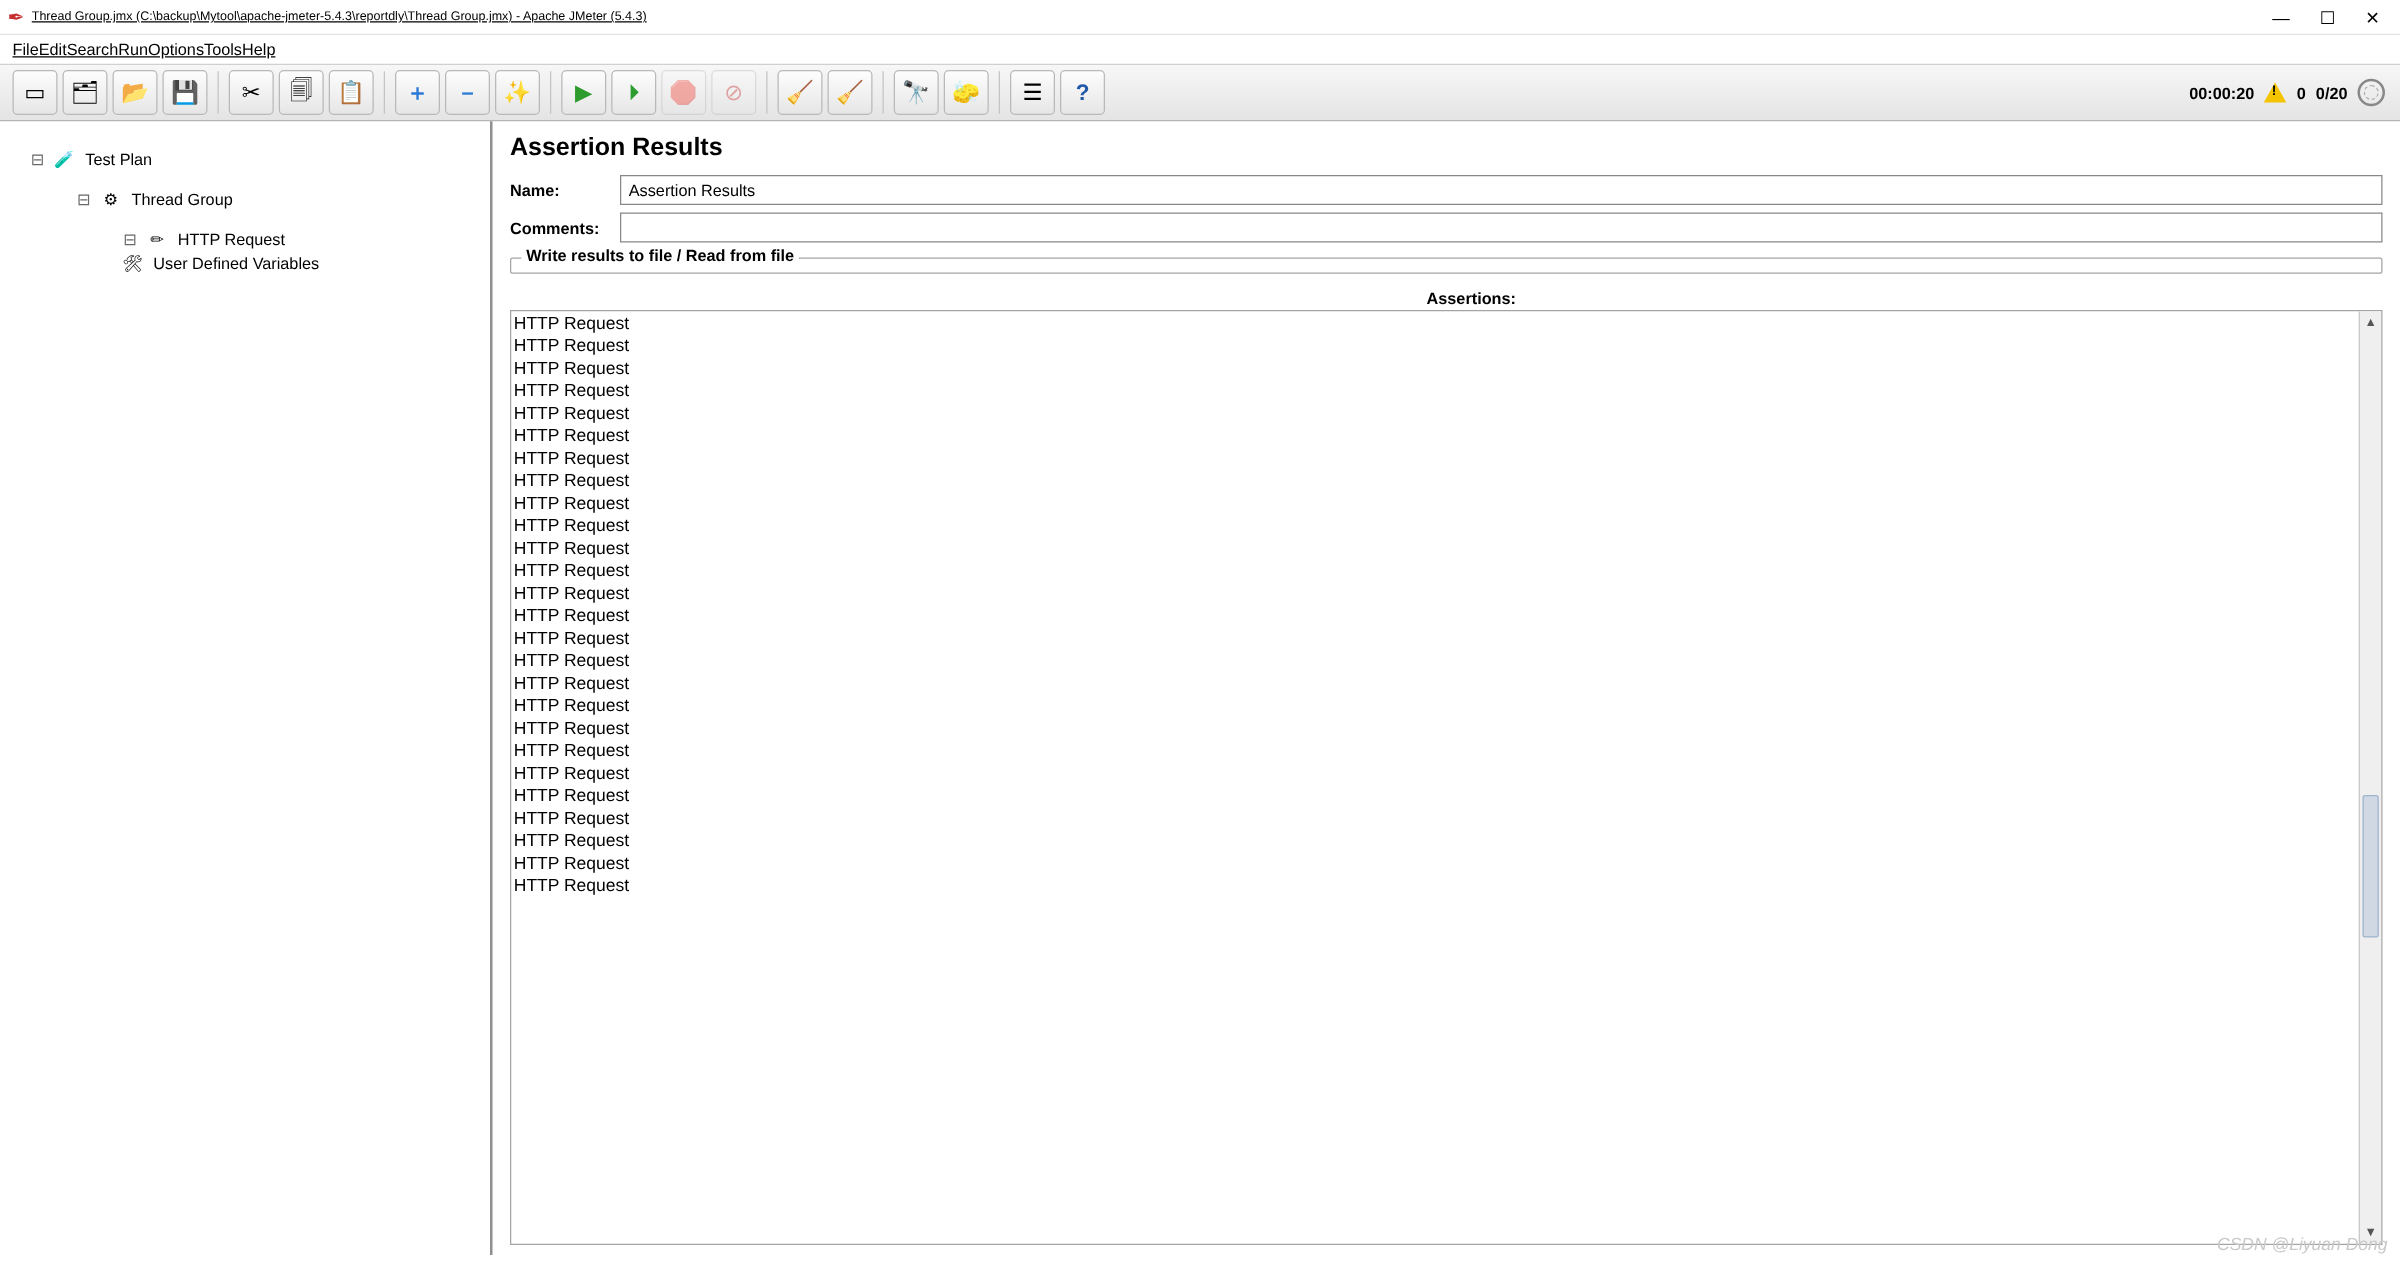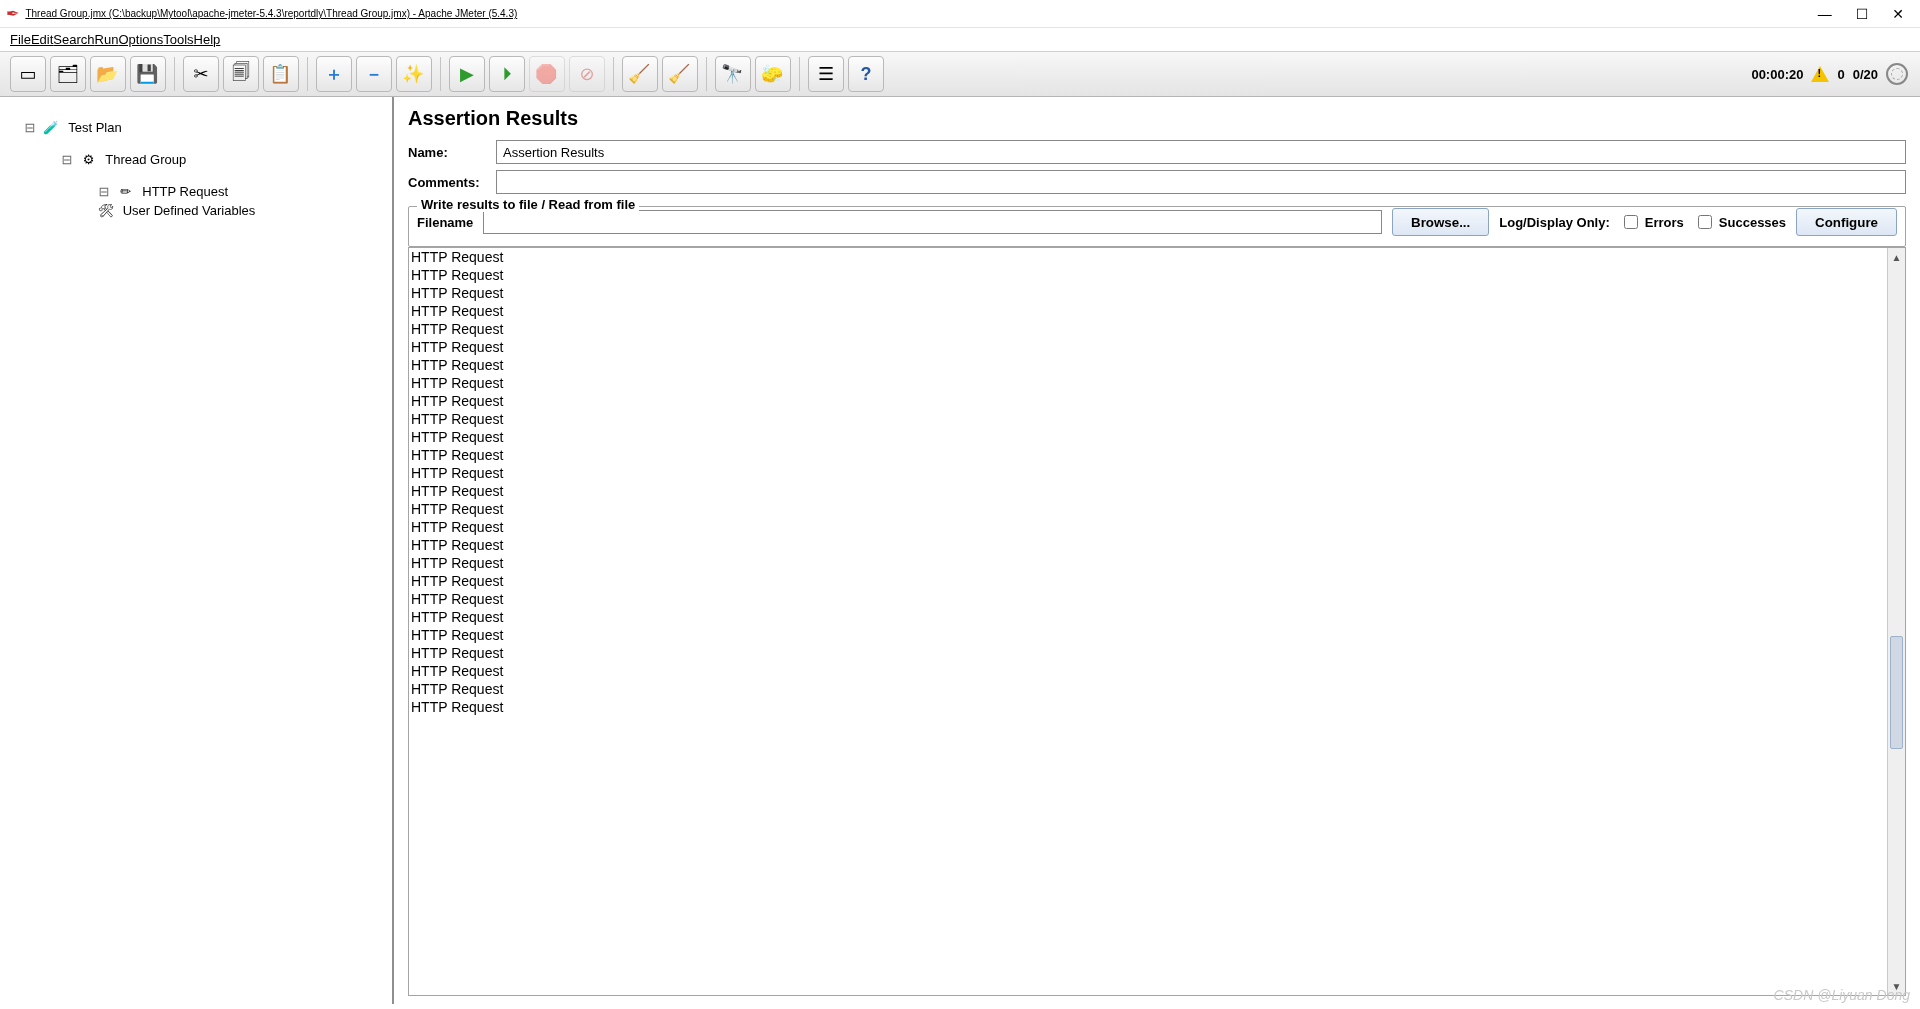--- a/index.html
+++ b/index.html
@@ -221,37 +221,23 @@
       <label>Name:</label>
       <input type="text" value="Assertion Results" style="">
     </div>
     <div class="fld-row">
       <label>Comments:</label>
       <input type="text" value="" style="">
     </div>
 
     <div class="fieldset">
       <span class="legend">Write results to file / Read from file</span>
-      <div class="file-row">
-        <label>Filename</label>
-        <input type="text" value="" style="">
-        <button class="jbtn">Browse...</button>
-        <span style="font-weight:bold;">Log/Display Only:</span>
-        <label class="chk">
-          <input type="checkbox" style="">
-          <span>Errors</span>
-        </label>
-        <label class="chk">
-          <input type="checkbox" style="">
-          <span>Successes</span>
-        </label>
-        <button class="jbtn">Configure</button>
-      </div>
-    </div>
-
+    </div>
+
+    <div class="asrt-header">Assertions:</div>
     <div class="asrt-wrap">
       <div class="asrt-list" id="asrt-list">
           <div>HTTP Request</div>
           <div>HTTP Request</div>
           <div>HTTP Request</div>
           <div>HTTP Request</div>
           <div>HTTP Request</div>
           <div>HTTP Request</div>
           <div>HTTP Request</div>
           <div>HTTP Request</div>

